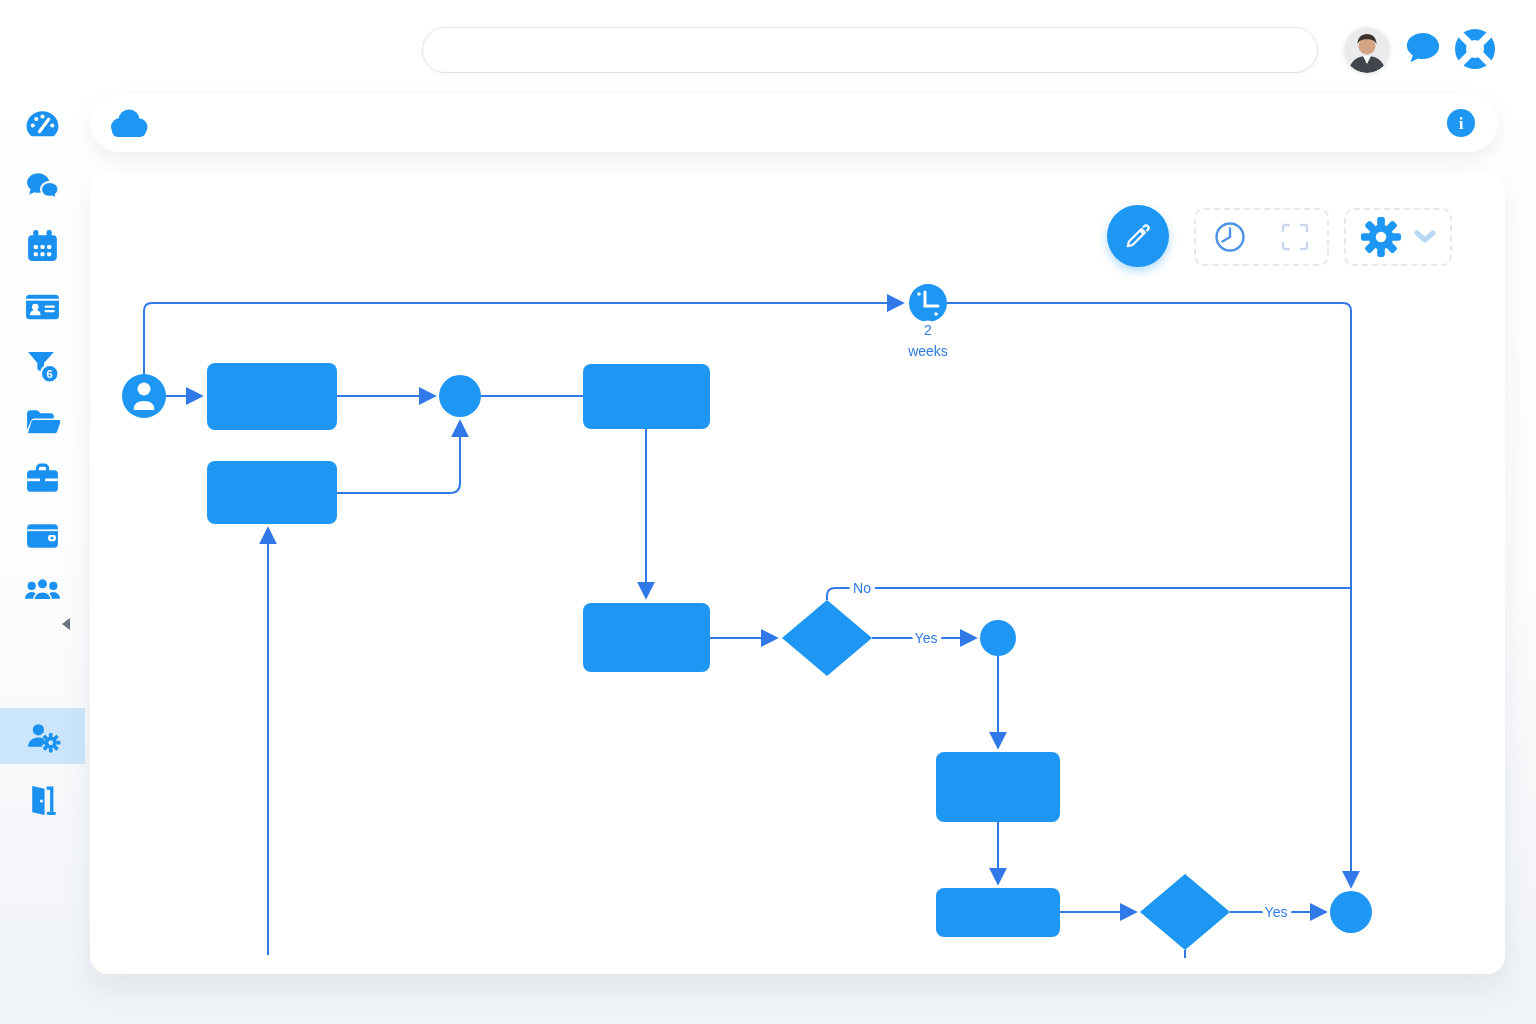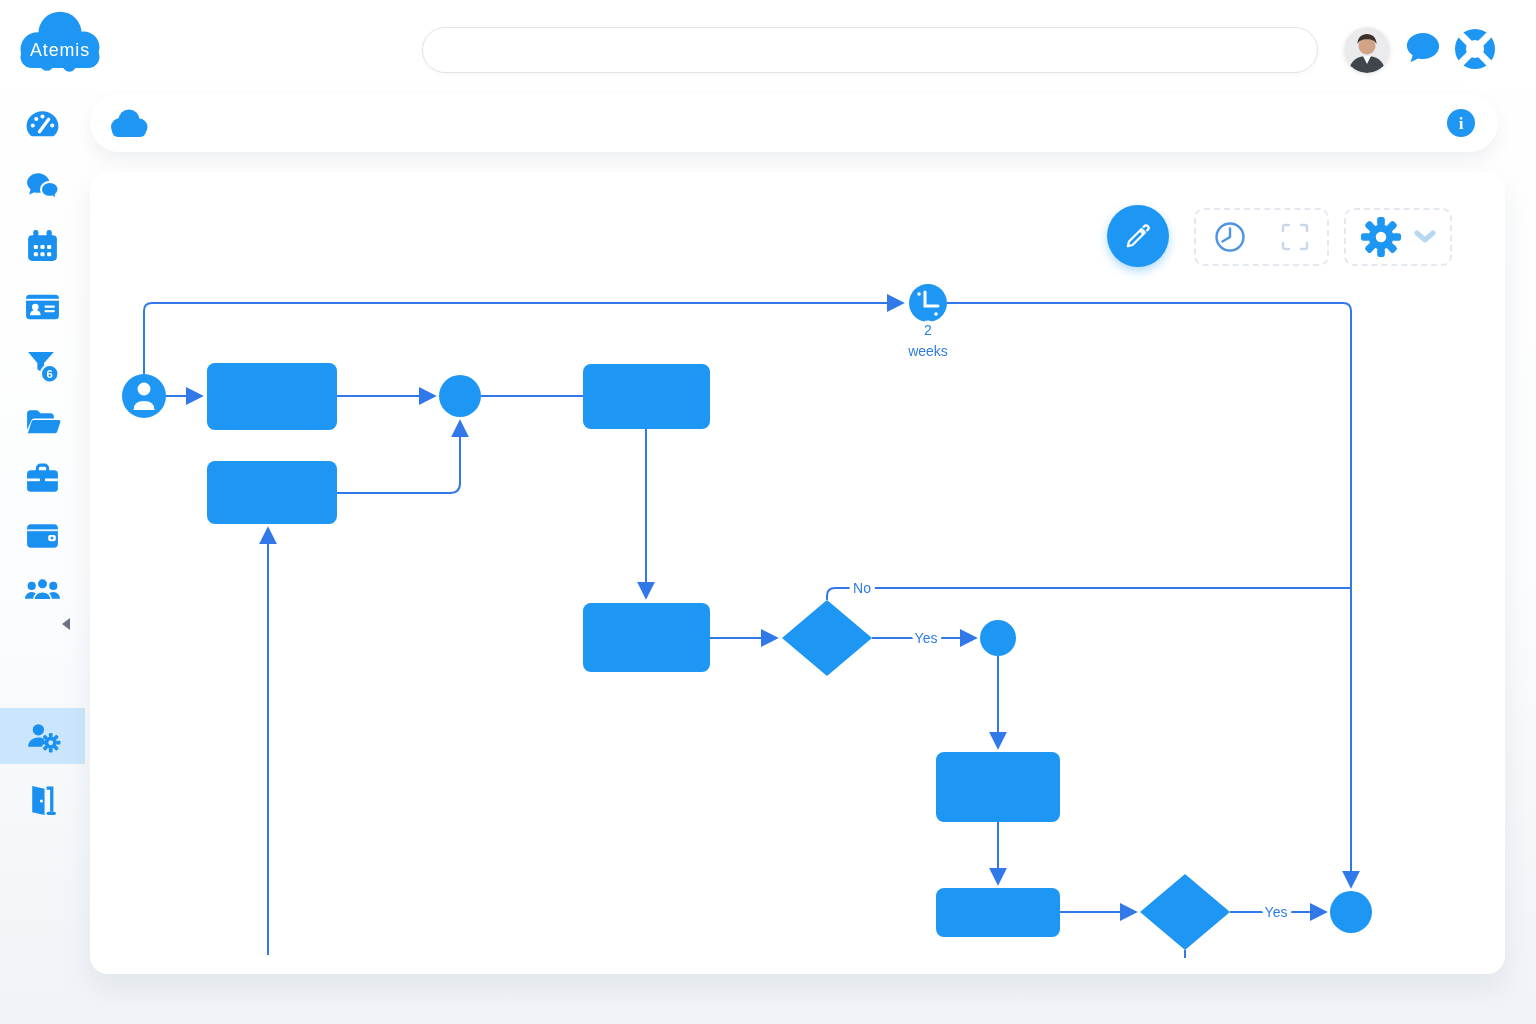--- a/index.html
+++ b/index.html
@@ -52,33 +52,20 @@
   .tg2{left:1254px;top:36px;width:108px;padding:0 14px;justify-content:space-between;}
   .tool-btn{background:none;border:none;padding:0;cursor:pointer;display:flex;align-items:center;}
 </style>
 </head>
 <body>
 
 <div class="page">
 
   <div class="header">
 
-    <div class="logo">
-      <svg viewBox="0 0 100 76">
-        <g fill="#1e96f3">
-          <circle cx="26" cy="46" r="18"></circle>
-          <circle cx="50" cy="29" r="23"></circle>
-          <circle cx="75" cy="44" r="17"></circle>
-          <rect x="8" y="42" width="84" height="24" rx="12"></rect>
-          <circle cx="36" cy="62" r="7"></circle>
-          <circle cx="60" cy="63" r="7"></circle>
-        </g>
-        <text x="50" y="53" text-anchor="middle" font-size="19" fill="#ffffff" letter-spacing="1">Atemis</text>
-      </svg>
-    </div>
 
     <input class="search-pill" type="text" placeholder="" style="">
 
     <div class="avatar">
       <svg viewBox="0 0 46 46">
         <clipPath id="avclip">
             <circle cx="23" cy="23" r="23"></circle>
           </clipPath>
         <g clip-path="url(#avclip)">
           <rect width="46" height="46" fill="#ebebee"></rect>

